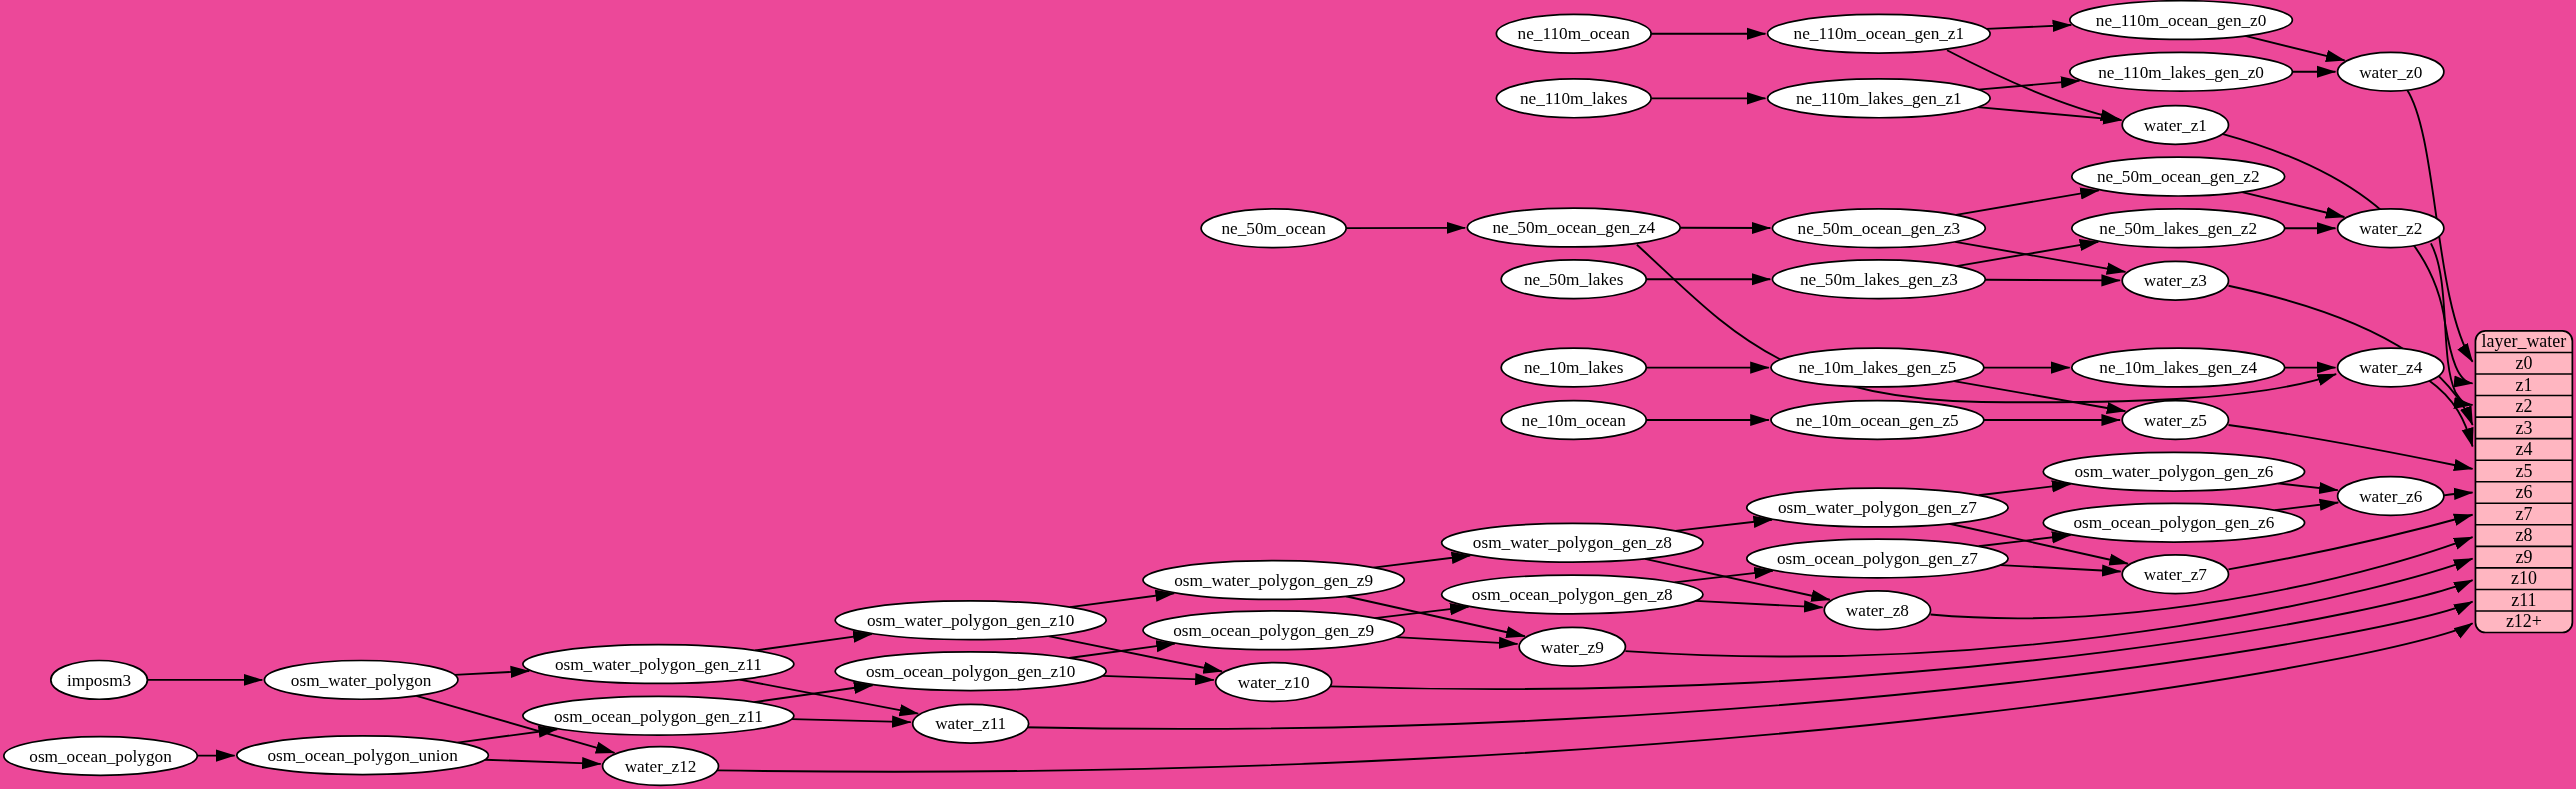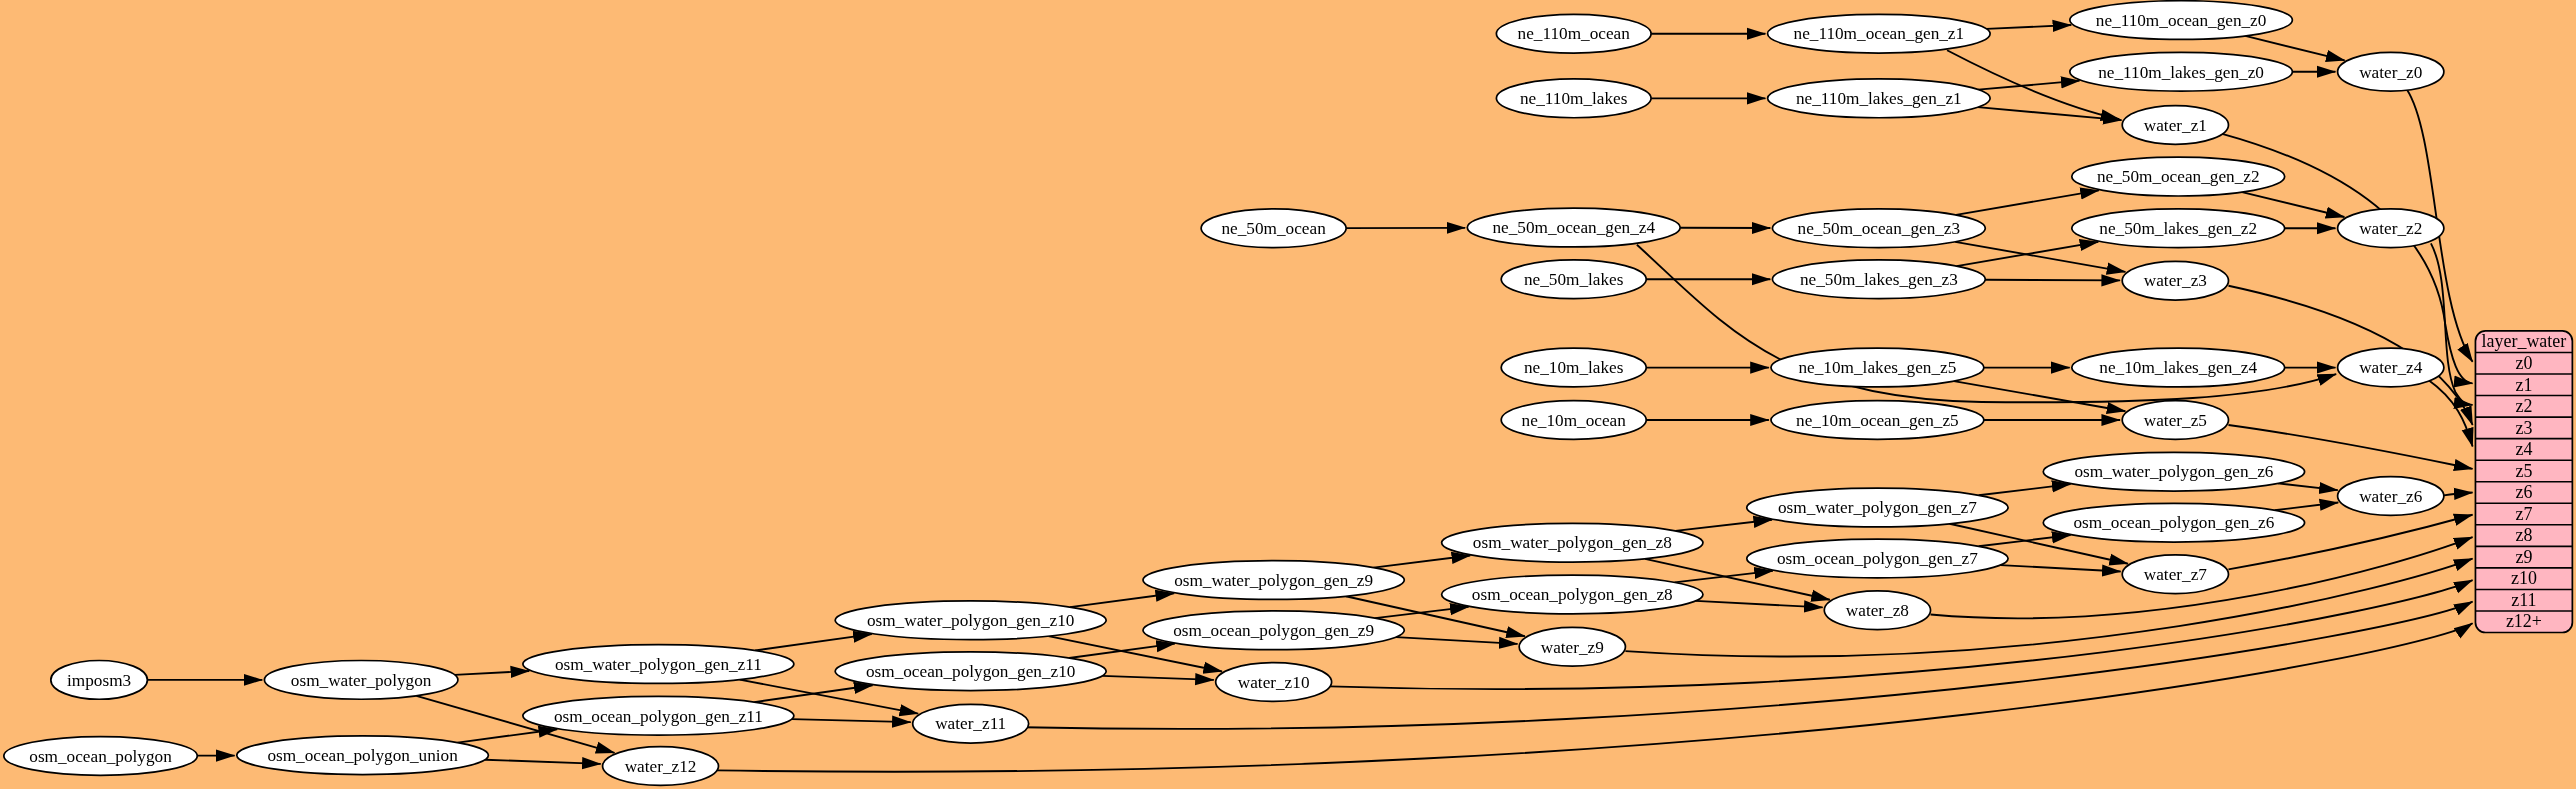--- a/index.html
+++ b/index.html
@@ -1,20 +1,20 @@
 <!DOCTYPE html>
 <html style="font-size:11.5px"><head>
 <meta charset="utf-8">
 <style>
   html, body { margin: 0; padding: 0; background: #ffffff; }
   #stage {
     position: relative;
     width: 2576px;
     height: 789px;
-    background: #fdba74;
+    background: #ec4899;
     font-family: "Liberation Serif", "DejaVu Serif", serif;
   }
   svg text {
     font-family: "Liberation Serif", "DejaVu Serif", serif;
     fill: #000000;
   }
   .node-label { font-size: 24px; }
   .table-label { font-size: 25px; }
 </style>
 </head>

